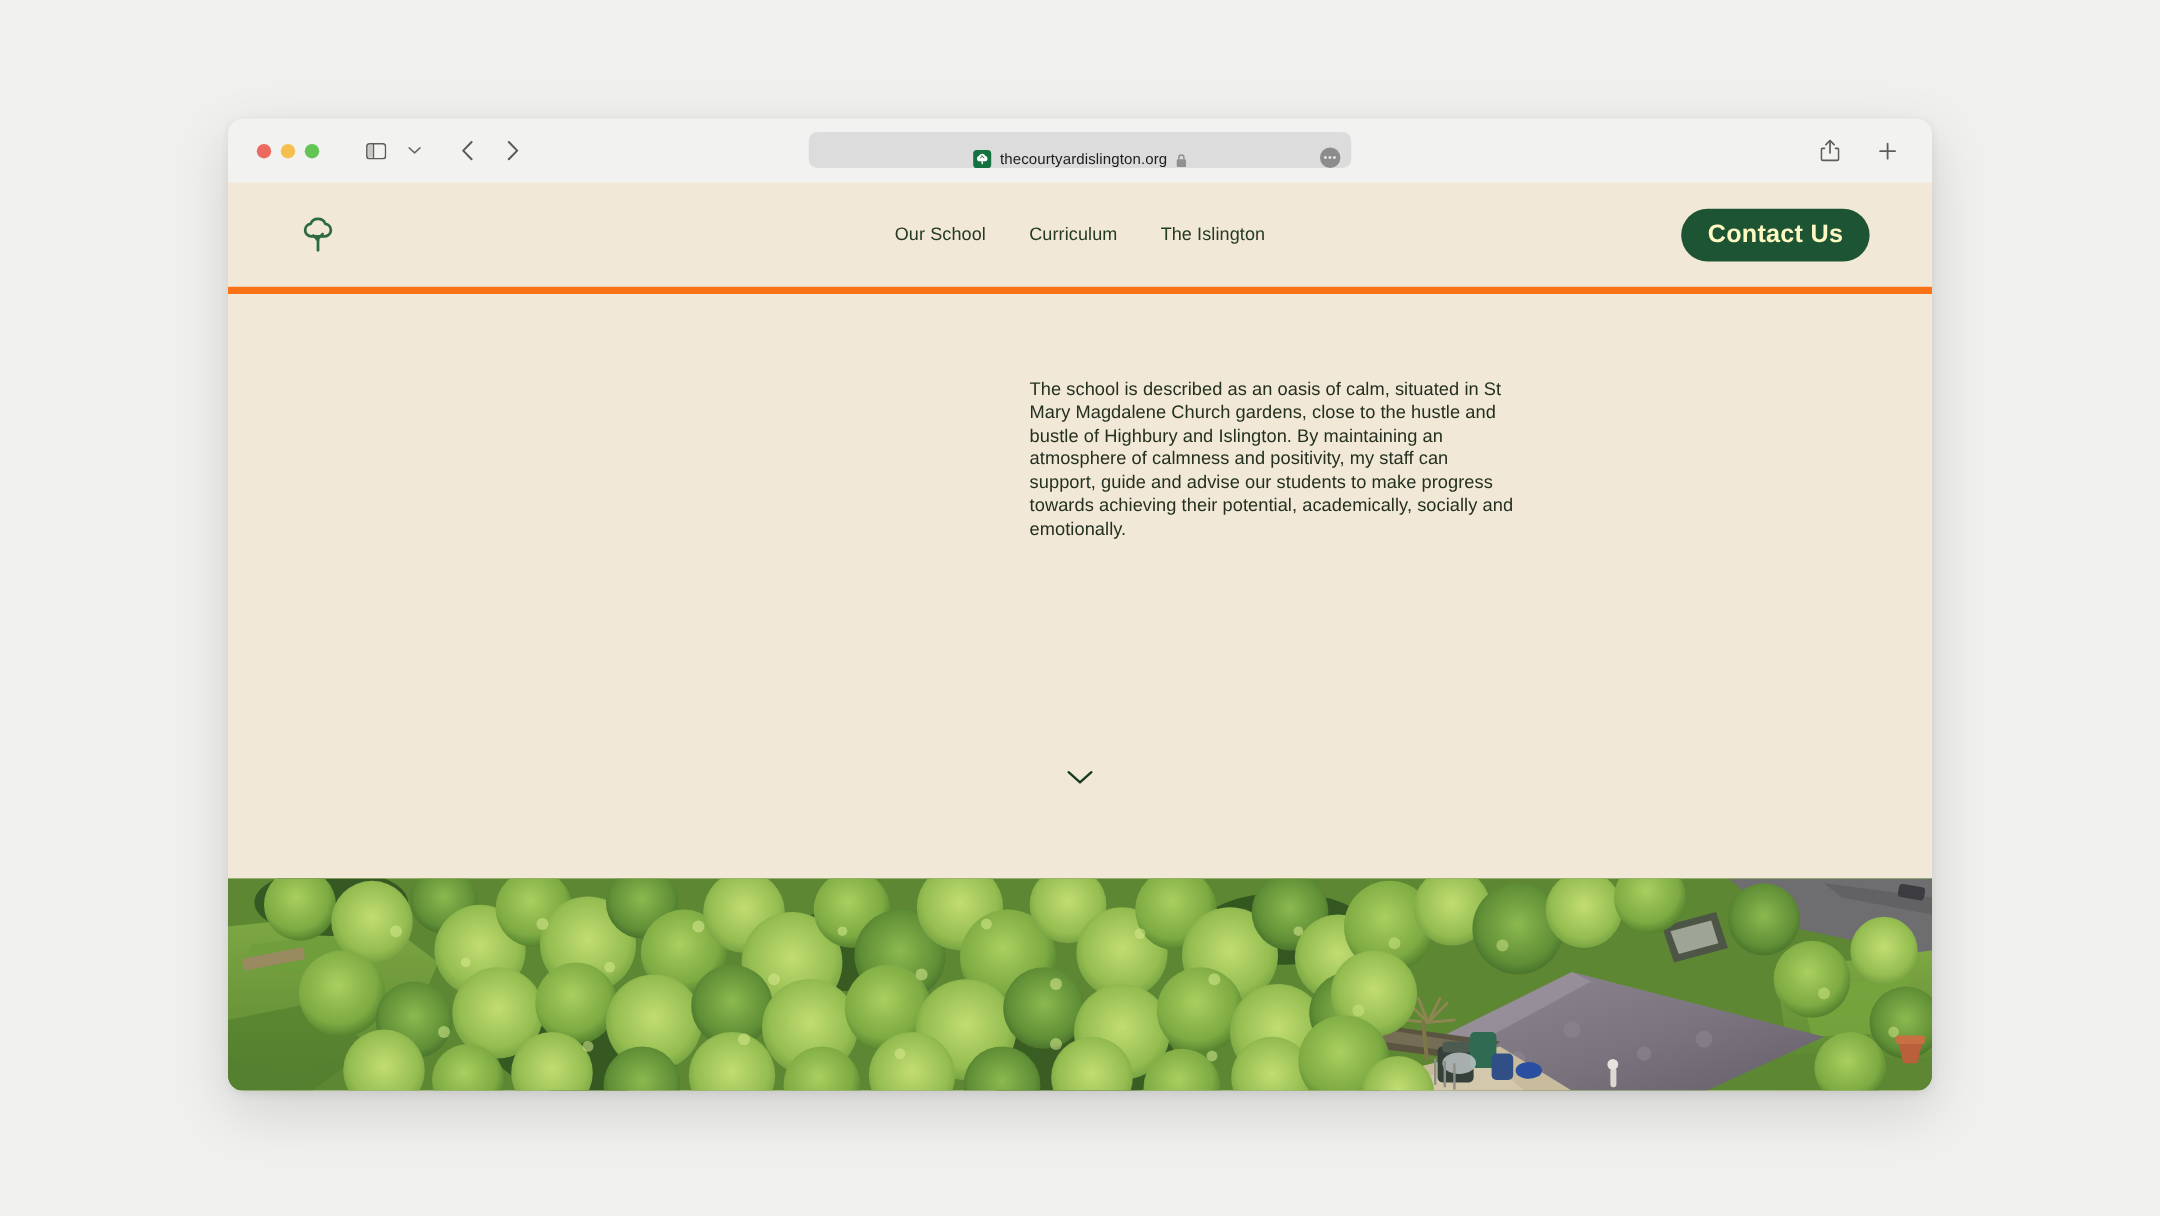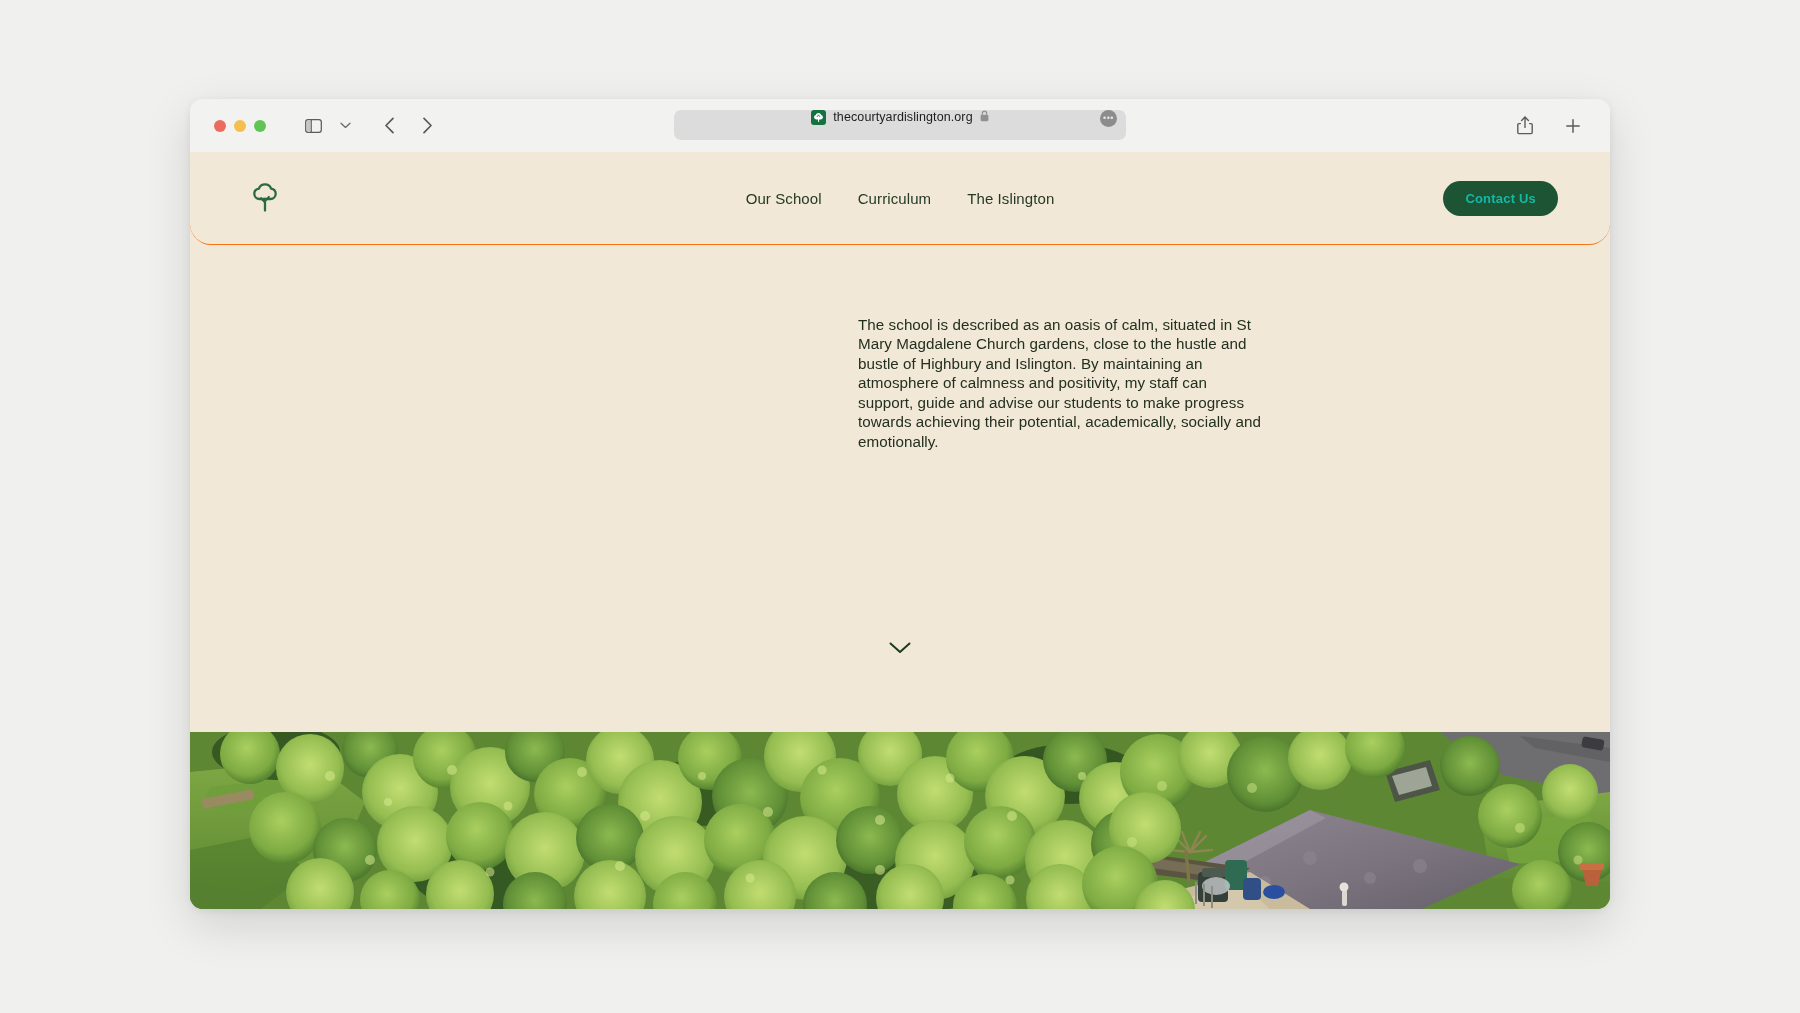--- a/index.html
+++ b/index.html
@@ -55,21 +55,21 @@
   .address-bar {
     position: absolute;
     left: 50%;
     transform: translateX(-50%);
     top: 11px;
     width: 452px;
     height: 30px;
     background: #dcdcdc;
     border-radius: 7px;
     display: flex;
-    align-items: flex-start;
+    align-items: flex-end;
     justify-content: center;
     gap: 7px;
   }
   .favicon {
     width: 15px; height: 15px;
     background: #13723f;
     border-radius: 3px;
     display: flex; align-items: center; justify-content: center;
     flex: 0 0 15px;
   }
@@ -103,23 +103,22 @@
     position: relative;
     overflow: hidden;
   }
 
   
   .site-header {
     height: 93px;
     display: flex;
     align-items: center;
     padding: 0 52px 0 40px;
-    border-bottom: 1px solid #f97316;
+    border-bottom: 6px solid #f97316;
     position: relative;
-    border-radius: 21px;
   }
   .logo { width: 38px; height: 38px; display: flex; align-items: center; justify-content: center; margin-left: 16px;}
 
   .site-nav {
     position: absolute;
     left: 50%;
     transform: translateX(-50%);
     display: flex;
     align-items: center;
     gap: 36px;
@@ -127,22 +126,22 @@
   .nav-link {
     font-size: 15px;
     color: #243a25;
     letter-spacing: .1px;
     white-space: nowrap;
   }
 
   .contact-btn {
     margin-left: auto;
     background: #1d5434;
-    color: #14b8a6;
-    font-size: 13px;
+    color: #fef9c3;
+    font-size: 21px;
     font-weight: bold;
     border: none;
     border-radius: 999px;
     padding: 10px 22px;
     letter-spacing: .2px;
     font-family: "Liberation Sans", sans-serif;
     cursor: pointer;
   }
 
   

